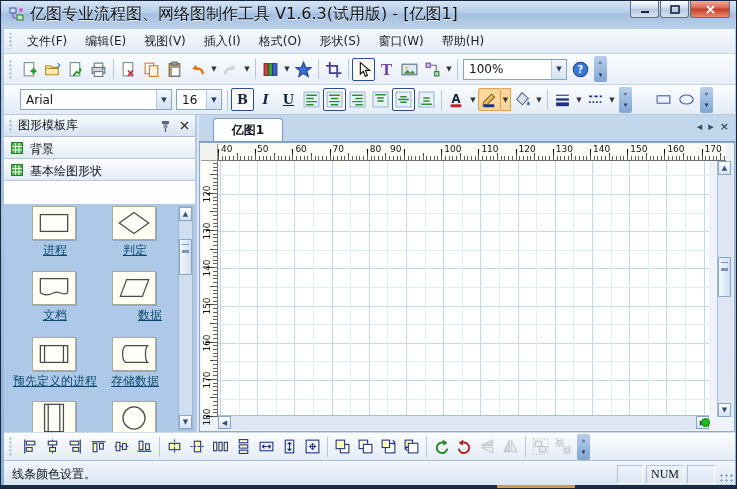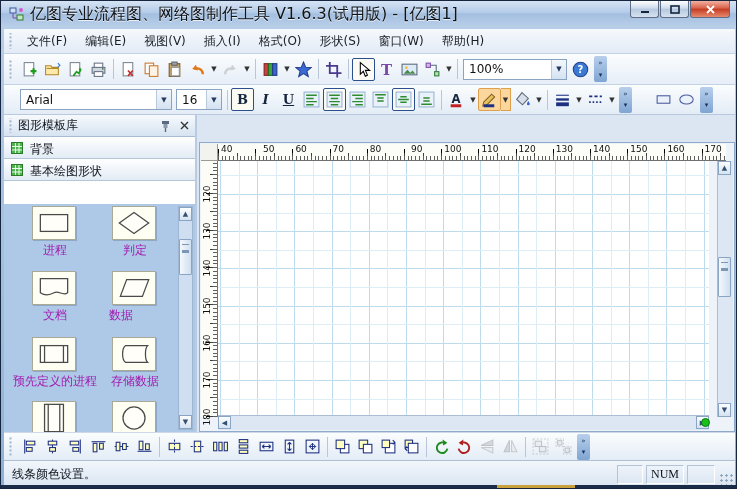--- a/index.html
+++ b/index.html
@@ -59,21 +59,21 @@
   .panel-hbtn { width:16px; height:16px; margin-right:3px; display:flex; align-items:center; justify-content:center;
                 font-size:12px; color:#333; }
   .group-bar { height:22px; background:linear-gradient(#ffffff,#e2ebf5); border-bottom:1px solid #b5c6da;
                display:flex; align-items:flex-end; }
   .group-bar .gicon { margin:0 7px 0 7px; }
   .group-bar .glabel { font-size:12px; color:#10151c; }
   .gallery { position:absolute; left:0; top:89px; width:191px; height:228px; background:#aec9e8; overflow:hidden; }
   .tile { position:absolute; width:44px; height:34px; background:#fffef2; border:1px solid #a9a996;
           box-shadow:1px 1px 0 #8fa8c6; }
   .tile svg { display:block; }
-  .tile-label { position:absolute; width:84px; text-align:center; font-size:12px; color:#a21caf; line-height:13px; }
+  .tile-label { position:absolute; width:84px; text-align:center; font-size:12px; color:#0c4a6e; line-height:13px;text-decoration:underline; }
   .gscroll { position:absolute; right:2px; top:2px; width:15px; height:224px; background:#cfdff1; border:1px solid #9fb6d2; }
   .sbtn { position:absolute; left:0; width:13px; height:14px; background:linear-gradient(#fdfeff,#d4e2f2);
           border:1px solid #8aa4c4; font-size:7px; color:#33506e; display:flex; align-items:center; justify-content:center; }
   .sthumb { position:absolute; left:0; width:13px; background:linear-gradient(90deg,#f4f8fc,#cfdff0);
             border:1px solid #8aa4c4; border-radius:1px; }
   .sthumb:after { content:""; display:block; margin:40% auto 0; width:7px; height:5px;
                   border-top:1px solid #7d96b4; border-bottom:1px solid #7d96b4; box-shadow:0 2px 0 #7d96b4; }
   
   .canvas-side { position:absolute; left:195px; top:0; width:536px; height:317px; }
   .tabbar { position:absolute; left:0; top:0; width:536px; height:27px; background:#c3d7ec; border-bottom:1px solid #7a9cc4; }
@@ -541,21 +541,21 @@
             <svg width="42" height="32" viewBox="0 0 40 28" fill="#fffef8" stroke="#4a4a4a" stroke-width="1.2">
               <path d="M7 5h26v13.5c-4.5 3.5-8.5-2.5-13 0s-8.5 3-13 0z"></path>
             </svg>
           </div>
           <div class="tile-label" style="left: 9px; top: 105px;">文档</div>
           <div class="tile" style="left: 108px; top: 67px;">
             <svg width="42" height="32" viewBox="0 0 40 28" fill="#fffef8" stroke="#4a4a4a" stroke-width="1.2">
               <polygon points="13,6 34,6 28,22 7,22"></polygon>
             </svg>
           </div>
-          <div class="tile-label" style="left: 75px; top: 105px;">数据</div>
+          <div class="tile-label" style="left: 104px; top: 105px;">数据</div>
           <div class="tile" style="left: 28px; top: 133px;">
             <svg width="42" height="32" viewBox="0 0 40 28" fill="#fffef8" stroke="#4a4a4a" stroke-width="1.2">
               <rect x="7" y="6" width="26" height="16"></rect>
               <line x1="11" y1="6" x2="11" y2="22"></line>
               <line x1="29" y1="6" x2="29" y2="22"></line>
             </svg>
           </div>
           <div class="tile-label" style="left: 9px; top: 171px;">预先定义的进程</div>
           <div class="tile" style="left: 108px; top: 133px;">
             <svg width="42" height="32" viewBox="0 0 40 28" fill="#fffef8" stroke="#4a4a4a" stroke-width="1.2">
@@ -572,29 +572,39 @@
           </div>
           <div class="tile" style="left: 108px; top: 197px;">
             <svg width="42" height="32" viewBox="0 0 40 28" fill="#fffef8" stroke="#4a4a4a" stroke-width="1.2">
               <circle cx="20" cy="14" r="10.5"></circle>
             </svg>
           </div>
         </div>
     </div>
 
     <div class="canvas-side">
+      <div class="tabbar">
+        <div class="tab">
+          <span>亿图1</span>
+        </div>
+        <div class="tab-controls">
+          <span>◂</span>
+          <span>▸</span>
+          <span style="font-weight:bold;">×</span>
+        </div>
+      </div>
       <div class="workspace">
         <div class="ruler-corner"></div>
         <div class="h-ruler" id="h-ruler">
             <span class="rnum" style="left: 3px;">40</span>
-            <span class="rnum" style="left: 45px;">50</span>
+            <span class="rnum" style="left: 39px;">50</span>
             <span class="rnum" style="left: 77.4px;">60</span>
             <span class="rnum" style="left: 114.6px;">70</span>
             <span class="rnum" style="left: 151.8px;">80</span>
-            <span class="rnum" style="left: 193px;">90</span>
+            <span class="rnum" style="left: 172px;">90</span>
             <span class="rnum" style="left: 226.2px;">100</span>
             <span class="rnum" style="left: 263.4px;">110</span>
             <span class="rnum" style="left: 300.6px;">120</span>
             <span class="rnum" style="left: 337.8px;">130</span>
             <span class="rnum" style="left: 375px;">140</span>
             <span class="rnum" style="left: 412.2px;">150</span>
             <span class="rnum" style="left: 449.4px;">160</span>
             <span class="rnum" style="left: 486.6px;">170</span>
           </div>
         <div class="v-ruler" id="v-ruler">

